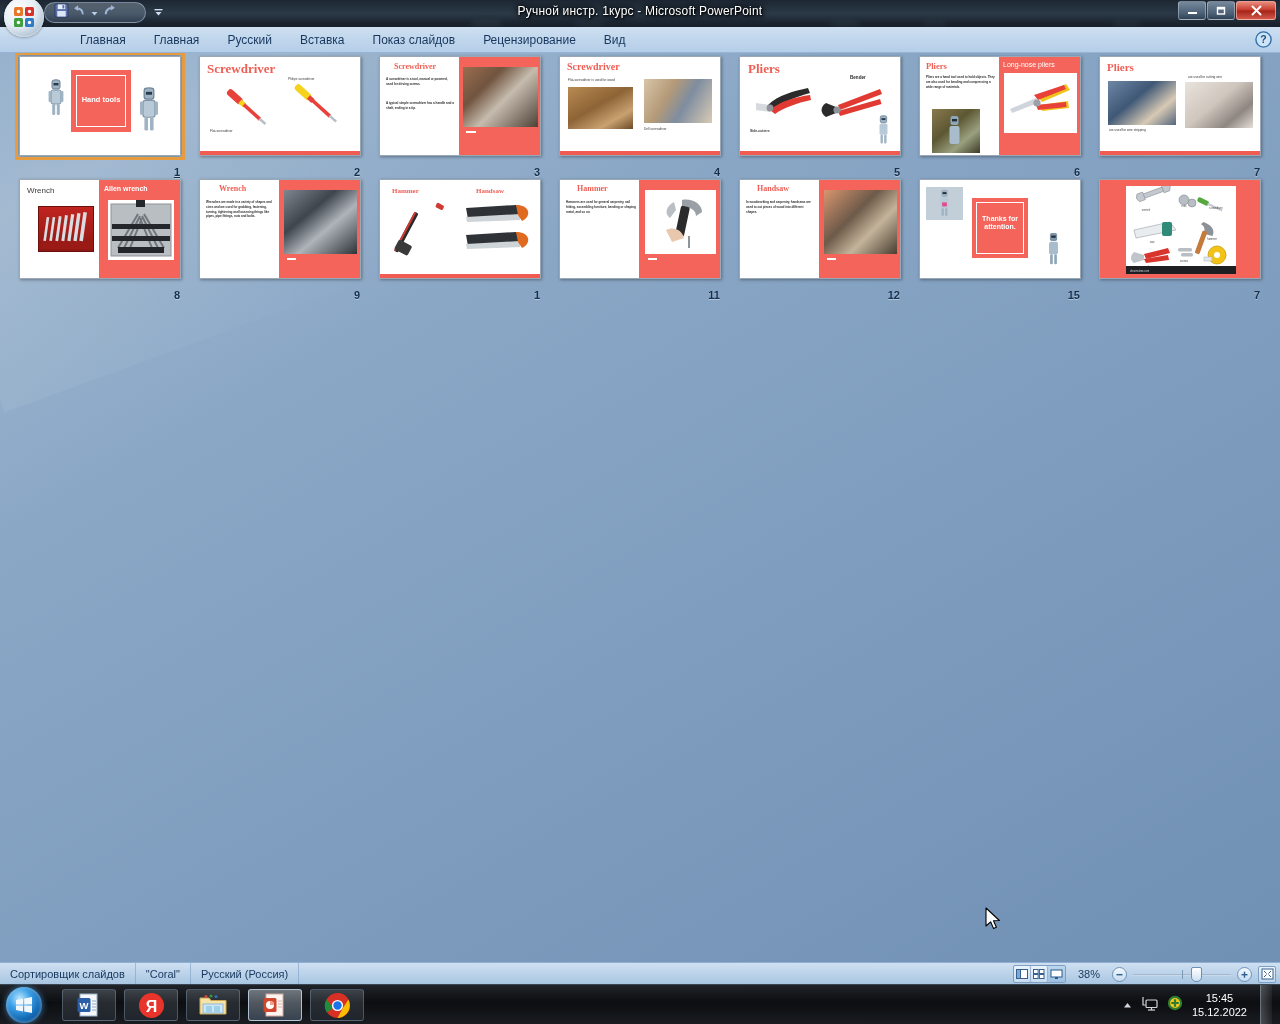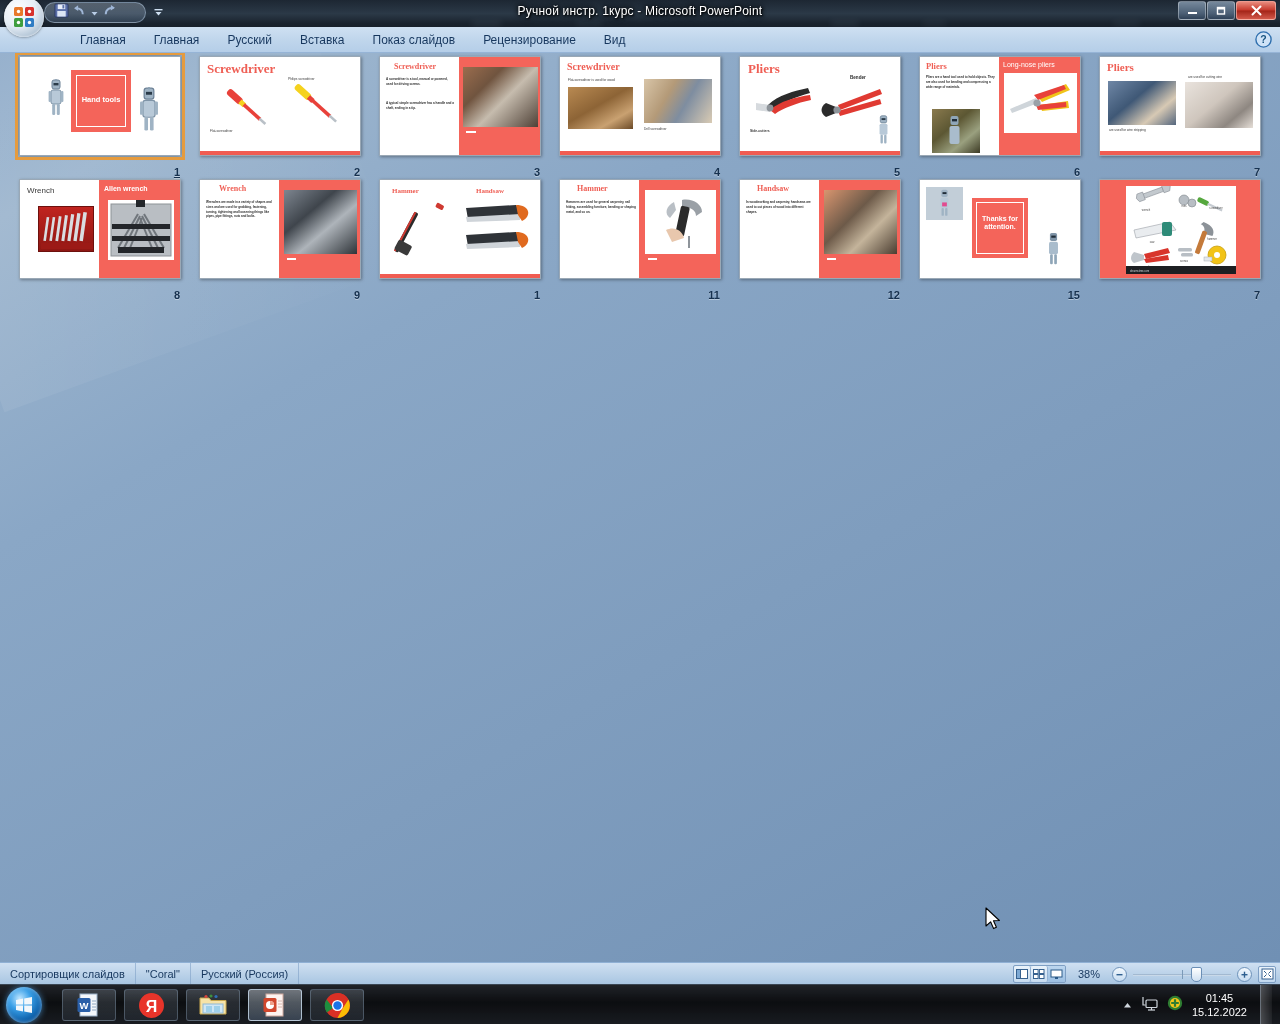--- a/index.html
+++ b/index.html
@@ -851,18 +851,18 @@
       </svg>
     </span>
     <span>
       <svg width="16" height="16" viewBox="0 0 16 16">
         <circle cx="8" cy="8" r="7.2" fill="#2f7d32"></circle>
         <circle cx="8" cy="8" r="5" fill="#f2c61a"></circle>
         <path d="M8 4.2 L8 11.8 M4.2 8 L11.8 8" stroke="#2f7d32" stroke-width="2.2"></path>
       </svg>
     </span>
     <div id="clock">
-      <div>01:45</div>
+      <div>15:45</div>
       <div>15.12.2022</div>
     </div>
     <div id="show-desktop"></div>
   </div>
 </div>
 
 </body></html>

